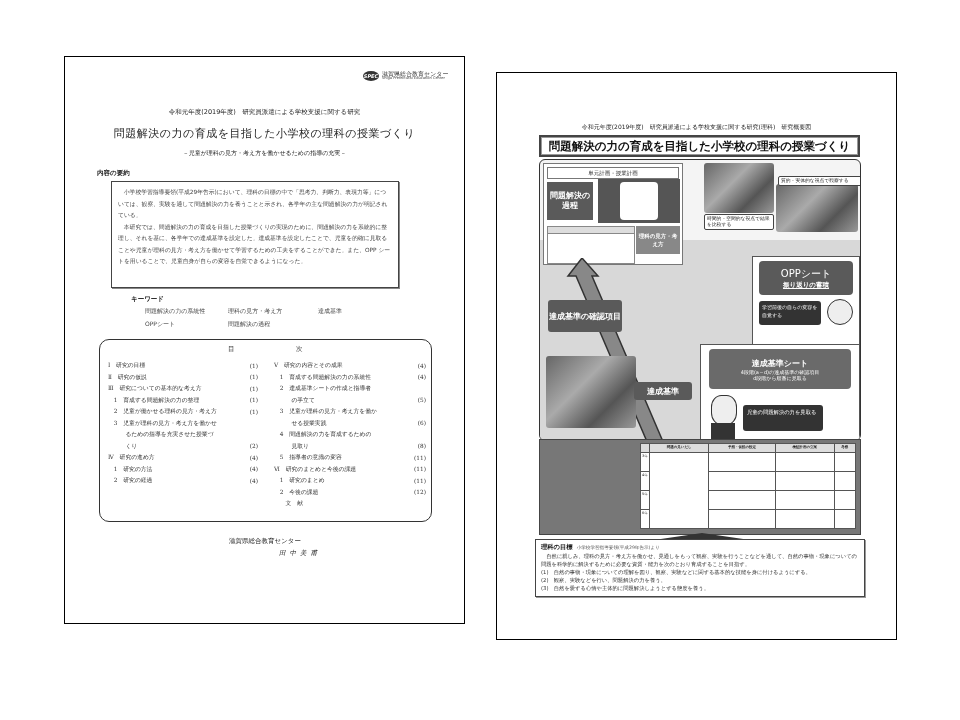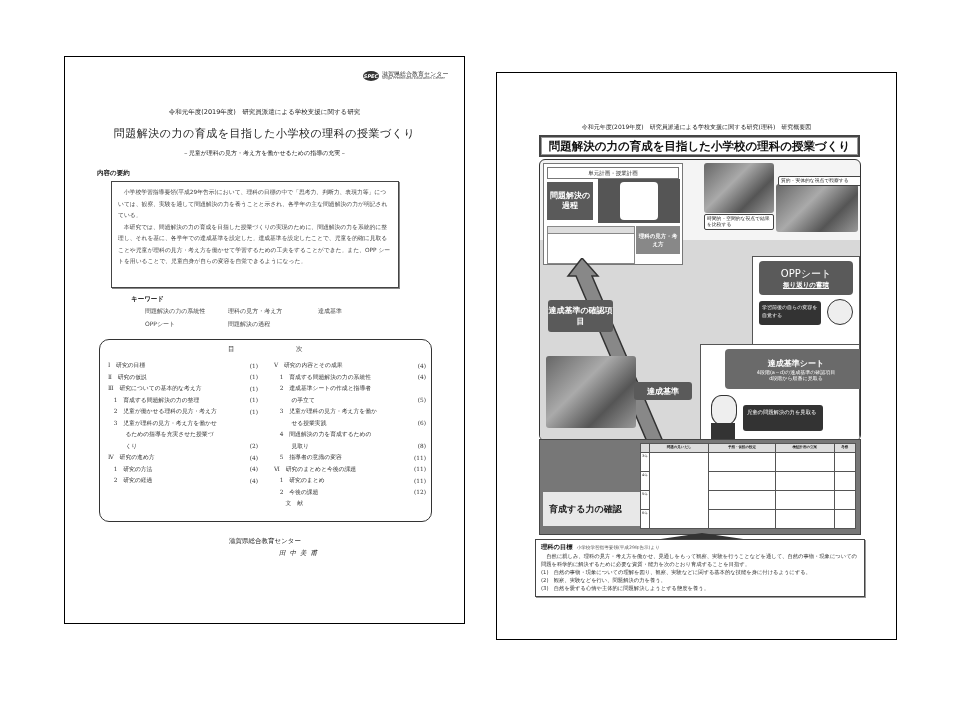--- a/index.html
+++ b/index.html
@@ -219,48 +219,47 @@
 
     <div class="abs photo" style="left:164px;top:3px;width:70px;height:50px;"></div>
     <div class="abs photo" style="left:236px;top:24px;width:82px;height:48px;"></div>
     <div class="abs callout" style="left:164px;top:54px;width:64px;">時間的・空間的な視点で結果を比較する</div>
     <div class="abs callout" style="left:238px;top:16px;width:78px;">質的・実体的な視点で観察する</div>
 
     <svg class="abs" style="left:14px;top:98px;" width="120" height="186">
       <polygon points="28,0 44,18 38,18 110,186 94,186 22,18 14,18" fill="#888" stroke="#333" stroke-width="1.5"></polygon>
     </svg>
 
-    <div class="abs dark-box" style="left:8px;top:140px;width:65px;height:32px;font-size:8px;line-height:11px;border-radius:3px;">達成基準の確認項目</div>
+    <div class="abs dark-box" style="left:8px;top:140px;width:74px;height:32px;font-size:8px;line-height:11px;border-radius:3px;">達成基準の確認項目</div>
 
     <div class="abs photo" style="left:6px;top:196px;width:90px;height:72px;"></div>
     <div class="abs dark-box" style="left:94px;top:222px;width:58px;height:18px;font-size:8px;border-radius:3px;">達成基準</div>
 
     <div class="abs opp-panel">
       <div class="abs dark-box" style="left:6px;top:4px;width:94px;height:34px;border-radius:4px;flex-direction:column;">
         <span style="font-size:10px;font-weight:normal;">OPPシート</span>
         <span style="font-size:6.5px;text-decoration:underline;">振り返りの蓄積</span>
       </div>
       <div class="abs" style="left:6px;top:44px;width:62px;height:24px;background:#333;color:#fff;font-size:5px;line-height:8px;border-radius:3px;padding:2px 3px;box-sizing:border-box;">学習前後の自らの変容を自覚する</div>
       <div class="face" style="left:74px;top:42px;width:24px;height:24px;background:#eee;"></div>
     </div>
 
     <div class="abs crit-panel">
-      <div class="abs dark-box" style="left:8px;top:4px;width:142px;height:40px;border-radius:4px;flex-direction:column;background:#6a6a6a;margin-left:16px;">
+      <div class="abs dark-box" style="left:8px;top:4px;width:142px;height:40px;border-radius:4px;flex-direction:column;background:#6a6a6a;">
         <span style="font-size:8px;">達成基準シート</span>
         <span style="font-size:5px;font-weight:normal;">4段階(a～d)の達成基準の確認項目</span>
         <span style="font-size:5px;font-weight:normal;">d段階から順番に見取る</span>
       </div>
       <div class="face" style="left:10px;top:50px;width:24px;height:28px;border-radius:40%;background:#eee;"></div>
       <div class="abs" style="left:10px;top:78px;width:24px;height:16px;background:#333;"></div>
       <div class="abs" style="left:42px;top:60px;width:80px;height:26px;background:#333;color:#fff;font-size:5.3px;line-height:9px;border-radius:3px;padding:3px 4px;box-sizing:border-box;">児童の問題解決の力を見取る</div>
     </div>
   </div>
 
   <div class="abs lower">
-    <div class="abs lower-tab" style="left:3px;top:52px;width:94px;height:34px;">育成する力の確認</div>
     <table class="mini-table">
       <tbody>
           <tr>
         <th style="width:6px;"></th>
         <th>問題の見いだし</th>
         <th>予想・仮説の設定</th>
         <th>検証計画の立案</th>
         <th>考察</th>
       </tr>
       <tr>

